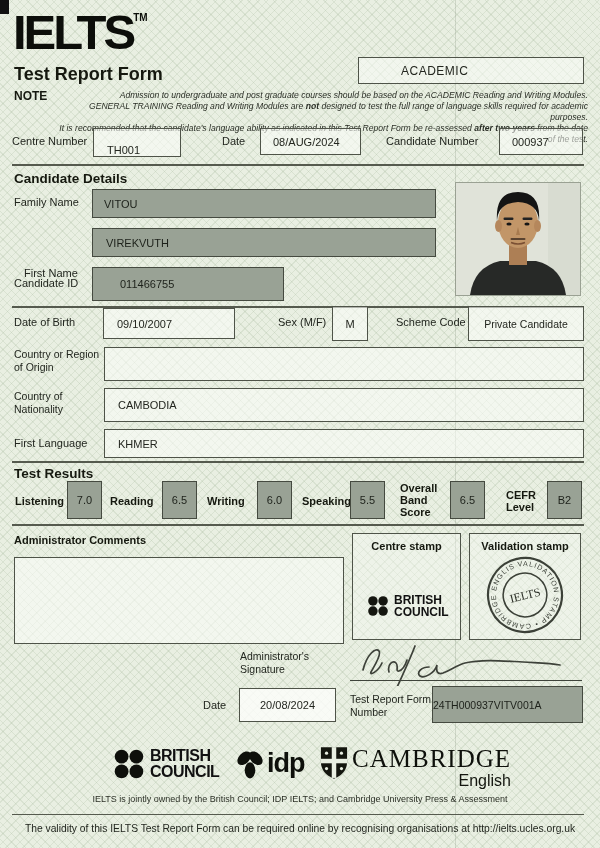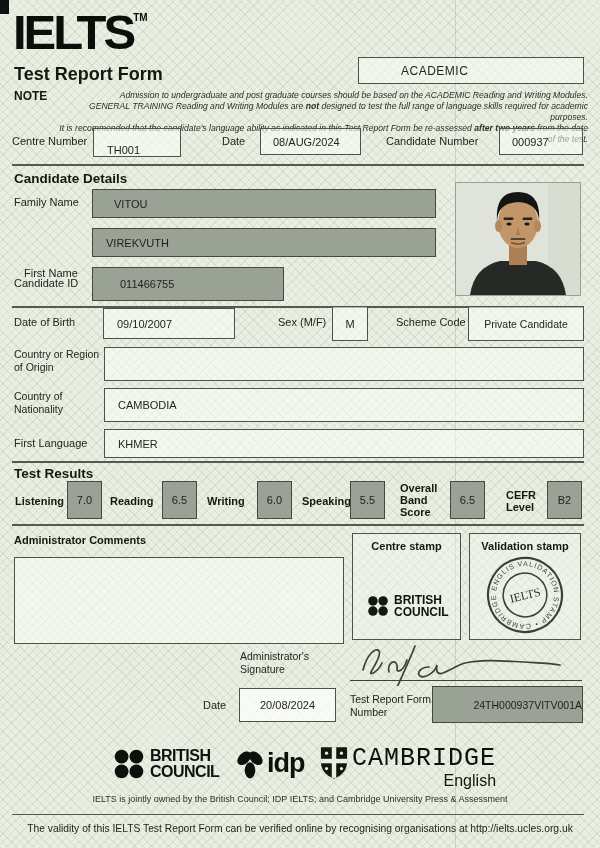--- a/index.html
+++ b/index.html
@@ -63,21 +63,21 @@
   <div class="abs lbl" style="left:386px;top:135px;">Candidate Number</div>
   <div class="fieldbox" style="left:499px;top:128px;width:84px;height:27px;">
       <span style="padding-left:12px;">000937</span>
     </div>
 
   <div class="rule" style="top:164px;height:2px;"></div>
 
   <div class="abs heading" style="left:14px;top:171px;">Candidate Details</div>
   <div class="abs lbl" style="left:14px;top:196px;">Family Name</div>
   <div class="graybox" style="left:92px;top:189px;width:344px;height:29px;">
-      <span style="padding-left:21px;">VITOU</span>
+      <span style="padding-left:11px;">VITOU</span>
     </div>
   <div class="abs lbl" style="left:24px;top:235px;margin-top:32px;">First Name</div>
   <div class="graybox" style="left:92px;top:228px;width:344px;height:29px;">
       <span style="padding-left:13px;">VIREKVUTH</span>
     </div>
   <div class="abs lbl" style="left:14px;top:277px;">Candidate ID</div>
   <div class="graybox" style="left:92px;top:267px;width:192px;height:34px;">
       <span style="padding-left:27px;">011466755</span>
     </div>
 
@@ -198,21 +198,21 @@
   <svg class="abs" width="235" height="52" viewBox="0 0 235 52" style="left:345px;top:634px;">
     <path d="M18,36 C22,20 31,13 34,17 C37,21 28,34 26,38 C24,42 33,38 37,29 M44,38 C42,30 48,26 51,29 C54,32 50,38 54,37 C58,36 61,29 62,26 M70,12 C64,28 55,46 50,58 M84,33 C76,33 71,39 75,42 C79,45 90,39 92,31 C91,37 92,41 98,39 C106,36 112,31 120,29 C138,25 158,27 178,28 C196,29 205,29 215,31" stroke="#3d4139" stroke-width="1.7" fill="none" stroke-linecap="round"></path>
   </svg>
   <div class="abs" style="left:350px;top:680px;width:232px;height:1.3px;background:#3f443b;"></div>
 
   <div class="abs lbl" style="left:203px;top:699px;">Date</div>
   <div class="fieldbox" style="left:239px;top:688px;width:97px;height:34px;justify-content:center;background:rgba(253,254,251,0.8);">
       <span>20/08/2024</span>
     </div>
   <div class="abs lbl-sm" style="left:350px;top:693px;width:82px;">Test Report Form Number</div>
-  <div class="graybox" style="left:432px;top:686px;width:151px;height:37px;justify-content:flex-end;font-size:10.5px;">
+  <div class="graybox" style="left:432px;top:686px;width:151px;height:37px;justify-content:flex-start;font-size:10.5px;">
       <span>24TH000937VITV001A</span>
     </div>
 
   <div class="abs bclogo" style="left:113px;top:748px;">
     <svg width="32" height="32" viewBox="0 0 26 26" fill="#0e100b">
       <circle cx="7" cy="7" r="5.6"></circle>
         <circle cx="19" cy="7" r="5.6"></circle>
         <circle cx="7" cy="19" r="5.6"></circle>
         <circle cx="19" cy="19" r="5.6"></circle>
     </svg>
@@ -235,24 +235,24 @@
     <svg width="28" height="34" viewBox="0 0 30 36">
       <path d="M1,1 H29 V17 Q29,29 15,35 Q1,29 1,17 Z" fill="#14160f"></path>
       <rect x="12.6" y="1" width="4.8" height="33" fill="#e9efe2"></rect>
       <rect x="1" y="13.5" width="28" height="4.8" fill="#e9efe2"></rect>
       <circle cx="7" cy="7.5" r="1.7" fill="#e9efe2"></circle>
         <circle cx="23" cy="7.5" r="1.7" fill="#e9efe2"></circle>
       <circle cx="7" cy="24" r="1.7" fill="#e9efe2"></circle>
         <circle cx="23" cy="24" r="1.7" fill="#e9efe2"></circle>
     </svg>
     <div>
-      <div style="font-family:Liberation Mono, monospace;font-size:25px;color:#0e100b;letter-spacing:1px;line-height:26px;">CAMBRIDGE</div>
+      <div style="font-family:Liberation Serif, serif;font-size:25px;color:#0e100b;letter-spacing:1px;line-height:26px;">CAMBRIDGE</div>
       <div style="font-size:16px;color:#14160f;text-align:right;line-height:17px;">English</div>
     </div>
   </div>
 
   <div class="abs" style="left:0;top:794px;width:600px;text-align:center;font-size:9px;color:#2c3027;">IELTS is jointly owned by the British Council; IDP IELTS; and Cambridge University Press &amp; Assessment</div>
 
   <div class="rule" style="top:814px;height:1.4px;"></div>
 
-  <div class="abs" style="left:0;top:823px;width:600px;text-align:center;font-size:10.3px;color:#22261f;">The validity of this IELTS Test Report Form can be verified online by recognising organisations at http://ielts.ucles.org.uk</div>
+  <div class="abs" style="left:0;top:823px;width:600px;text-align:center;font-size:10.3px;color:#22261f;">The validity of this IELTS Test Report Form can be required online by recognising organisations at http://ielts.ucles.org.uk</div>
 
 </div>
 
 </body></html>

